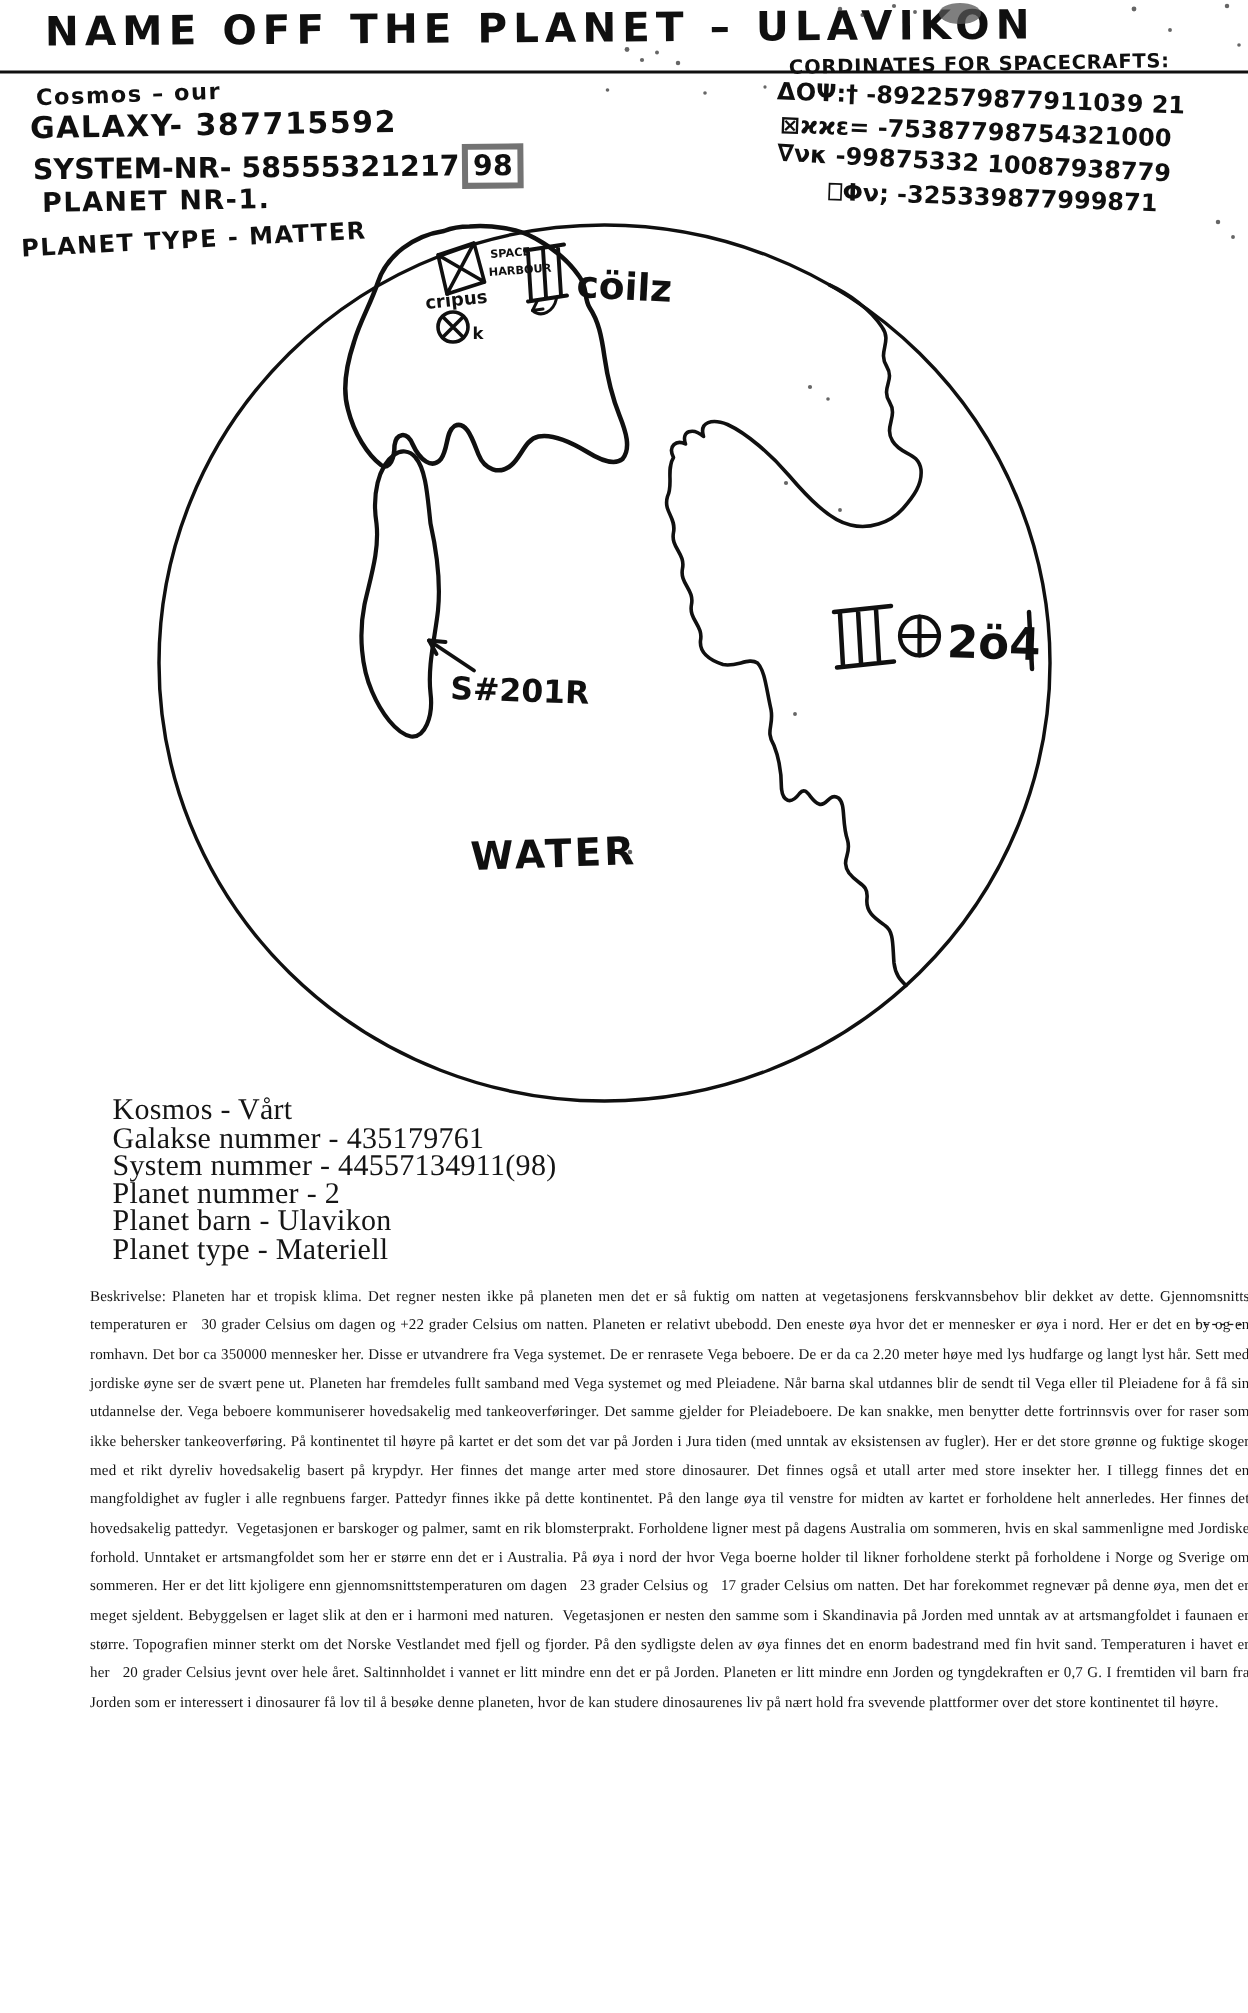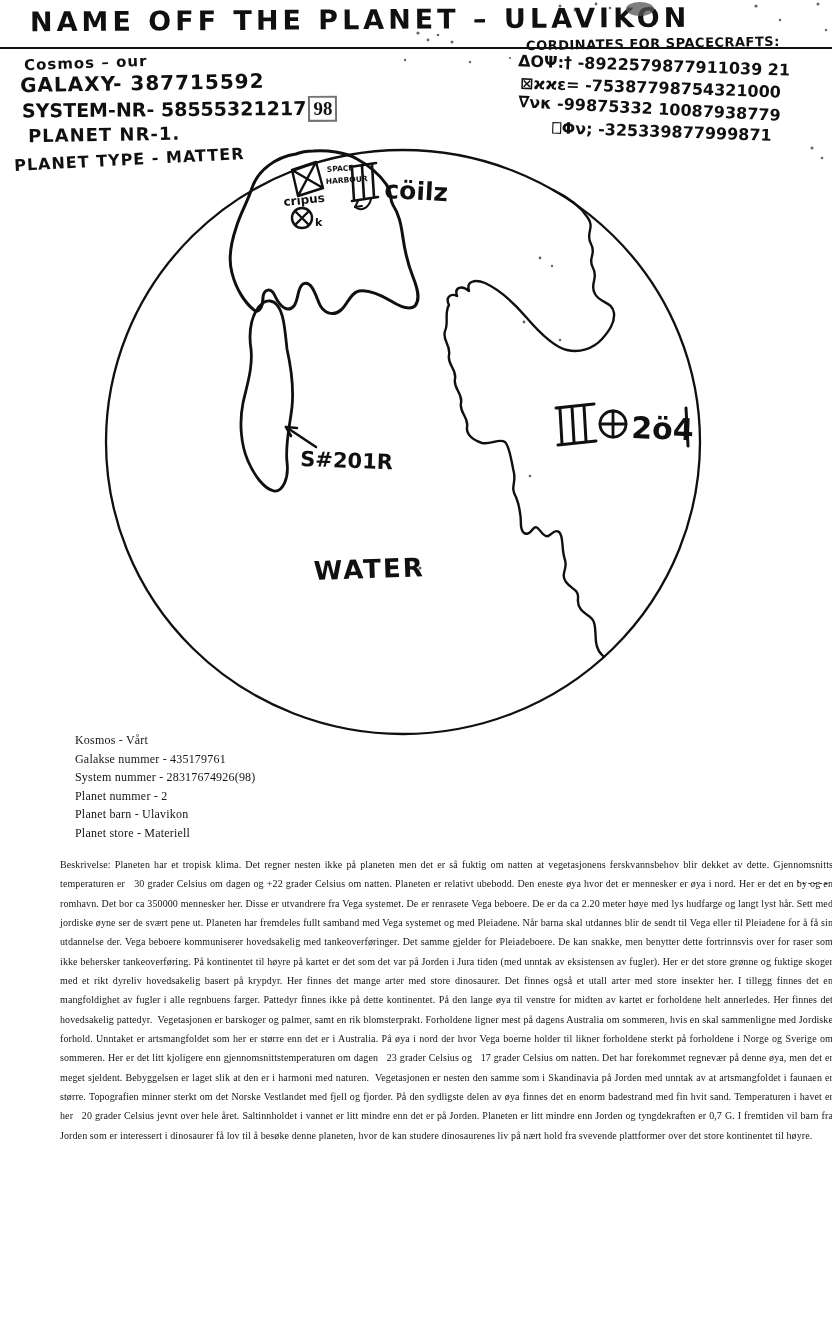--- a/index.html
+++ b/index.html
@@ -14,38 +14,38 @@
   .title-rule { position:absolute; left:0; top:47px; width:832px; height:0;
                 border-top:2.5px solid #101010; }
 
   .hw-left { position:absolute; left:14px; top:52px; z-index:3; }
   .hw-left .l { position:absolute; }
   .l1 { left:10px; top:2px;  font-size:15px; transform:rotate(-2deg); letter-spacing:1px; }
   .l2 { left:6px;  top:19px; font-size:20px; transform:rotate(-1deg); letter-spacing:1px; }
   .l3 { left:8px;  top:45px; font-size:19px; transform:rotate(-0.5deg); }
   .l4 { left:14px; top:72px; font-size:18px; transform:rotate(-1deg); letter-spacing:1px; }
   .l5 { left:0px;  top:98px; font-size:16px; transform:rotate(-3deg); letter-spacing:1px; }
-  .boxed { display:inline-block; border:2px solid #737373; padding:0 3px; margin-left:2px;font-family:Liberation Serif, serif; }
+  .boxed { display:inline-block; border:4px solid #737373; padding:0 3px; margin-left:2px; }
 
   .hw-right { position:absolute; left:518px; top:36px; z-index:3; }
   .hw-right .c { position:absolute; }
   .c0 { left:8px;  top:0;    font-size:13px; transform:rotate(-1deg); letter-spacing:0.5px; }
   .c1 { left:0px;  top:20px; font-size:16px; transform:rotate(2deg); }
   .c2 { left:2px;  top:42px; font-size:16px; transform:rotate(2deg); }
   .c3 { left:0px;  top:63px; font-size:16px; transform:rotate(3deg); }
   .c4 { left:34px; top:86px; font-size:16px; transform:rotate(2deg); }
 
   
   svg.map { position:absolute; left:0; top:0; width:832px; height:745px; z-index:1; }
   svg.map text { fill:#101010; }
   .svghw { font-family:"DejaVu Sans", sans-serif; font-weight:bold; }
 
   
   .typed-info { position:absolute; left:75px; top:731px; z-index:2;
-                font-size:12px; line-height:18.6px; letter-spacing:0.2px; }
+                font-size:20px; line-height:18.6px; letter-spacing:0.2px; }
   .desc { position:absolute; left:60px; top:855px; width:773px; z-index:2;
           font-size:10px; line-height:19.35px; text-align:justify;
           white-space:pre-wrap; letter-spacing:0.1px; }
   .dash-mark { position:absolute; left:795px; top:876px; z-index:2;
                font-family:"DejaVu Sans Mono", monospace; font-size:11px; letter-spacing:-1px; }
 </style>
 </head>
 <body>
 
 <div class="title hw">NAME  OFF THE PLANET – ULAVIKON</div>
@@ -172,20 +172,20 @@
       <circle cx="560" cy="340" r="1.3"></circle>
     <circle cx="530" cy="476" r="1.3"></circle>
       <circle cx="420" cy="568" r="1.5"></circle>
     <ellipse cx="640" cy="9" rx="14" ry="7" fill="#555"></ellipse>
   </g>
 </svg>
 
 <div class="typed-info">
   <div>Kosmos - Vårt</div>
   <div>Galakse nummer - 435179761</div>
-  <div>System nummer - 28317674926(98)</div>
+  <div>System nummer - 44557134911(98)</div>
   <div>Planet nummer - 2</div>
   <div>Planet barn - Ulavikon</div>
-  <div>Planet store - Materiell</div>
+  <div>Planet type - Materiell</div>
 </div>
 
 <span class="dash-mark">·-----</span>
 <div class="desc">Beskrivelse: Planeten har et tropisk klima. Det regner nesten ikke på planeten men det er så fuktig om natten at vegetasjonens ferskvannsbehov blir dekket av dette. Gjennomsnitts temperaturen er   30 grader Celsius om dagen og +22 grader Celsius om natten. Planeten er relativt ubebodd. Den eneste øya hvor det er mennesker er øya i nord. Her er det en by og en romhavn. Det bor ca 350000 mennesker her. Disse er utvandrere fra Vega systemet. De er renrasete Vega beboere. De er da ca 2.20 meter høye med lys hudfarge og langt lyst hår. Sett med jordiske øyne ser de svært pene ut. Planeten har fremdeles fullt samband med Vega systemet og med Pleiadene. Når barna skal utdannes blir de sendt til Vega eller til Pleiadene for å få sin utdannelse der. Vega beboere kommuniserer hovedsakelig med tankeoverføringer. Det samme gjelder for Pleiadeboere. De kan snakke, men benytter dette fortrinnsvis over for raser som ikke behersker tankeoverføring. På kontinentet til høyre på kartet er det som det var på Jorden i Jura tiden (med unntak av eksistensen av fugler). Her er det store grønne og fuktige skoger med et rikt dyreliv hovedsakelig basert på krypdyr. Her finnes det mange arter med store dinosaurer. Det finnes også et utall arter med store insekter her. I tillegg finnes det en mangfoldighet av fugler i alle regnbuens farger. Pattedyr finnes ikke på dette kontinentet. På den lange øya til venstre for midten av kartet er forholdene helt annerledes. Her finnes det hovedsakelig pattedyr.  Vegetasjonen er barskoger og palmer, samt en rik blomsterprakt. Forholdene ligner mest på dagens Australia om sommeren, hvis en skal sammenligne med Jordiske forhold. Unntaket er artsmangfoldet som her er større enn det er i Australia. På øya i nord der hvor Vega boerne holder til likner forholdene sterkt på forholdene i Norge og Sverige om sommeren. Her er det litt kjoligere enn gjennomsnittstemperaturen om dagen   23 grader Celsius og   17 grader Celsius om natten. Det har forekommet regnevær på denne øya, men det er meget sjeldent. Bebyggelsen er laget slik at den er i harmoni med naturen.  Vegetasjonen er nesten den samme som i Skandinavia på Jorden med unntak av at artsmangfoldet i faunaen er større. Topografien minner sterkt om det Norske Vestlandet med fjell og fjorder. På den sydligste delen av øya finnes det en enorm badestrand med fin hvit sand. Temperaturen i havet er her   20 grader Celsius jevnt over hele året. Saltinnholdet i vannet er litt mindre enn det er på Jorden. Planeten er litt mindre enn Jorden og tyngdekraften er 0,7 G. I fremtiden vil barn fra Jorden som er interessert i dinosaurer få lov til å besøke denne planeten, hvor de kan studere dinosaurenes liv på nært hold fra svevende plattformer over det store kontinentet til høyre.</div>
 
 </body></html>

